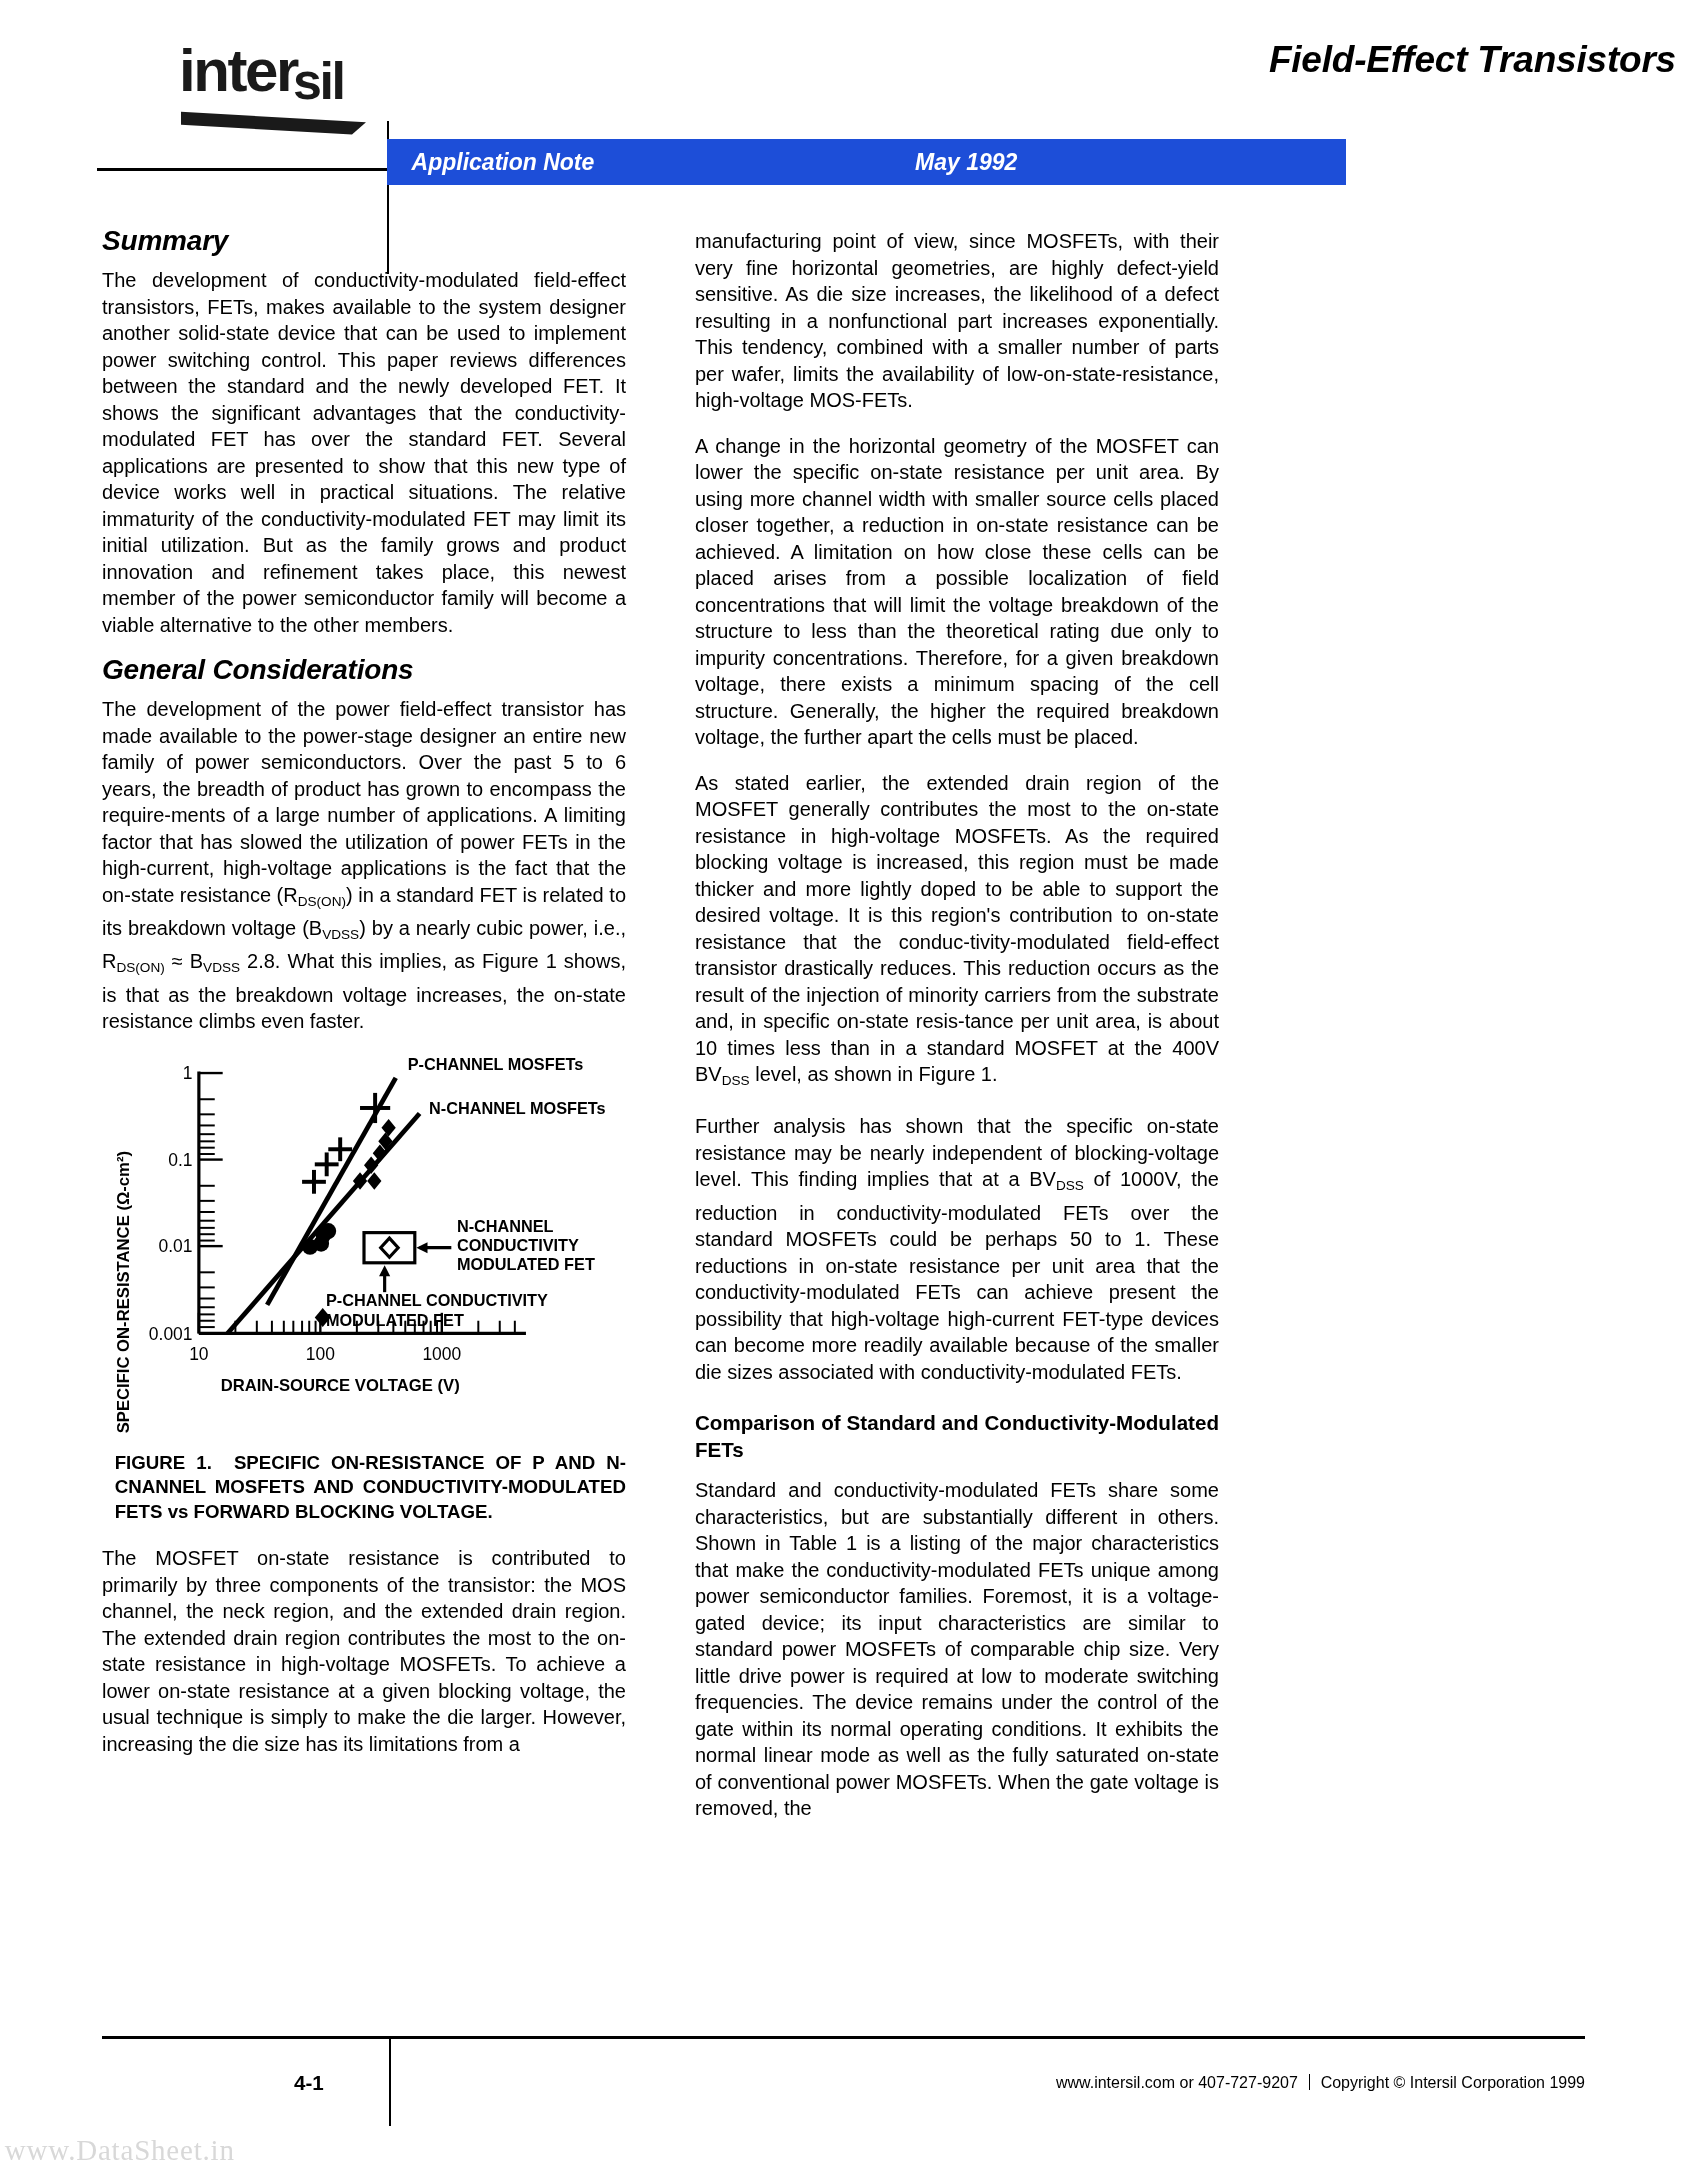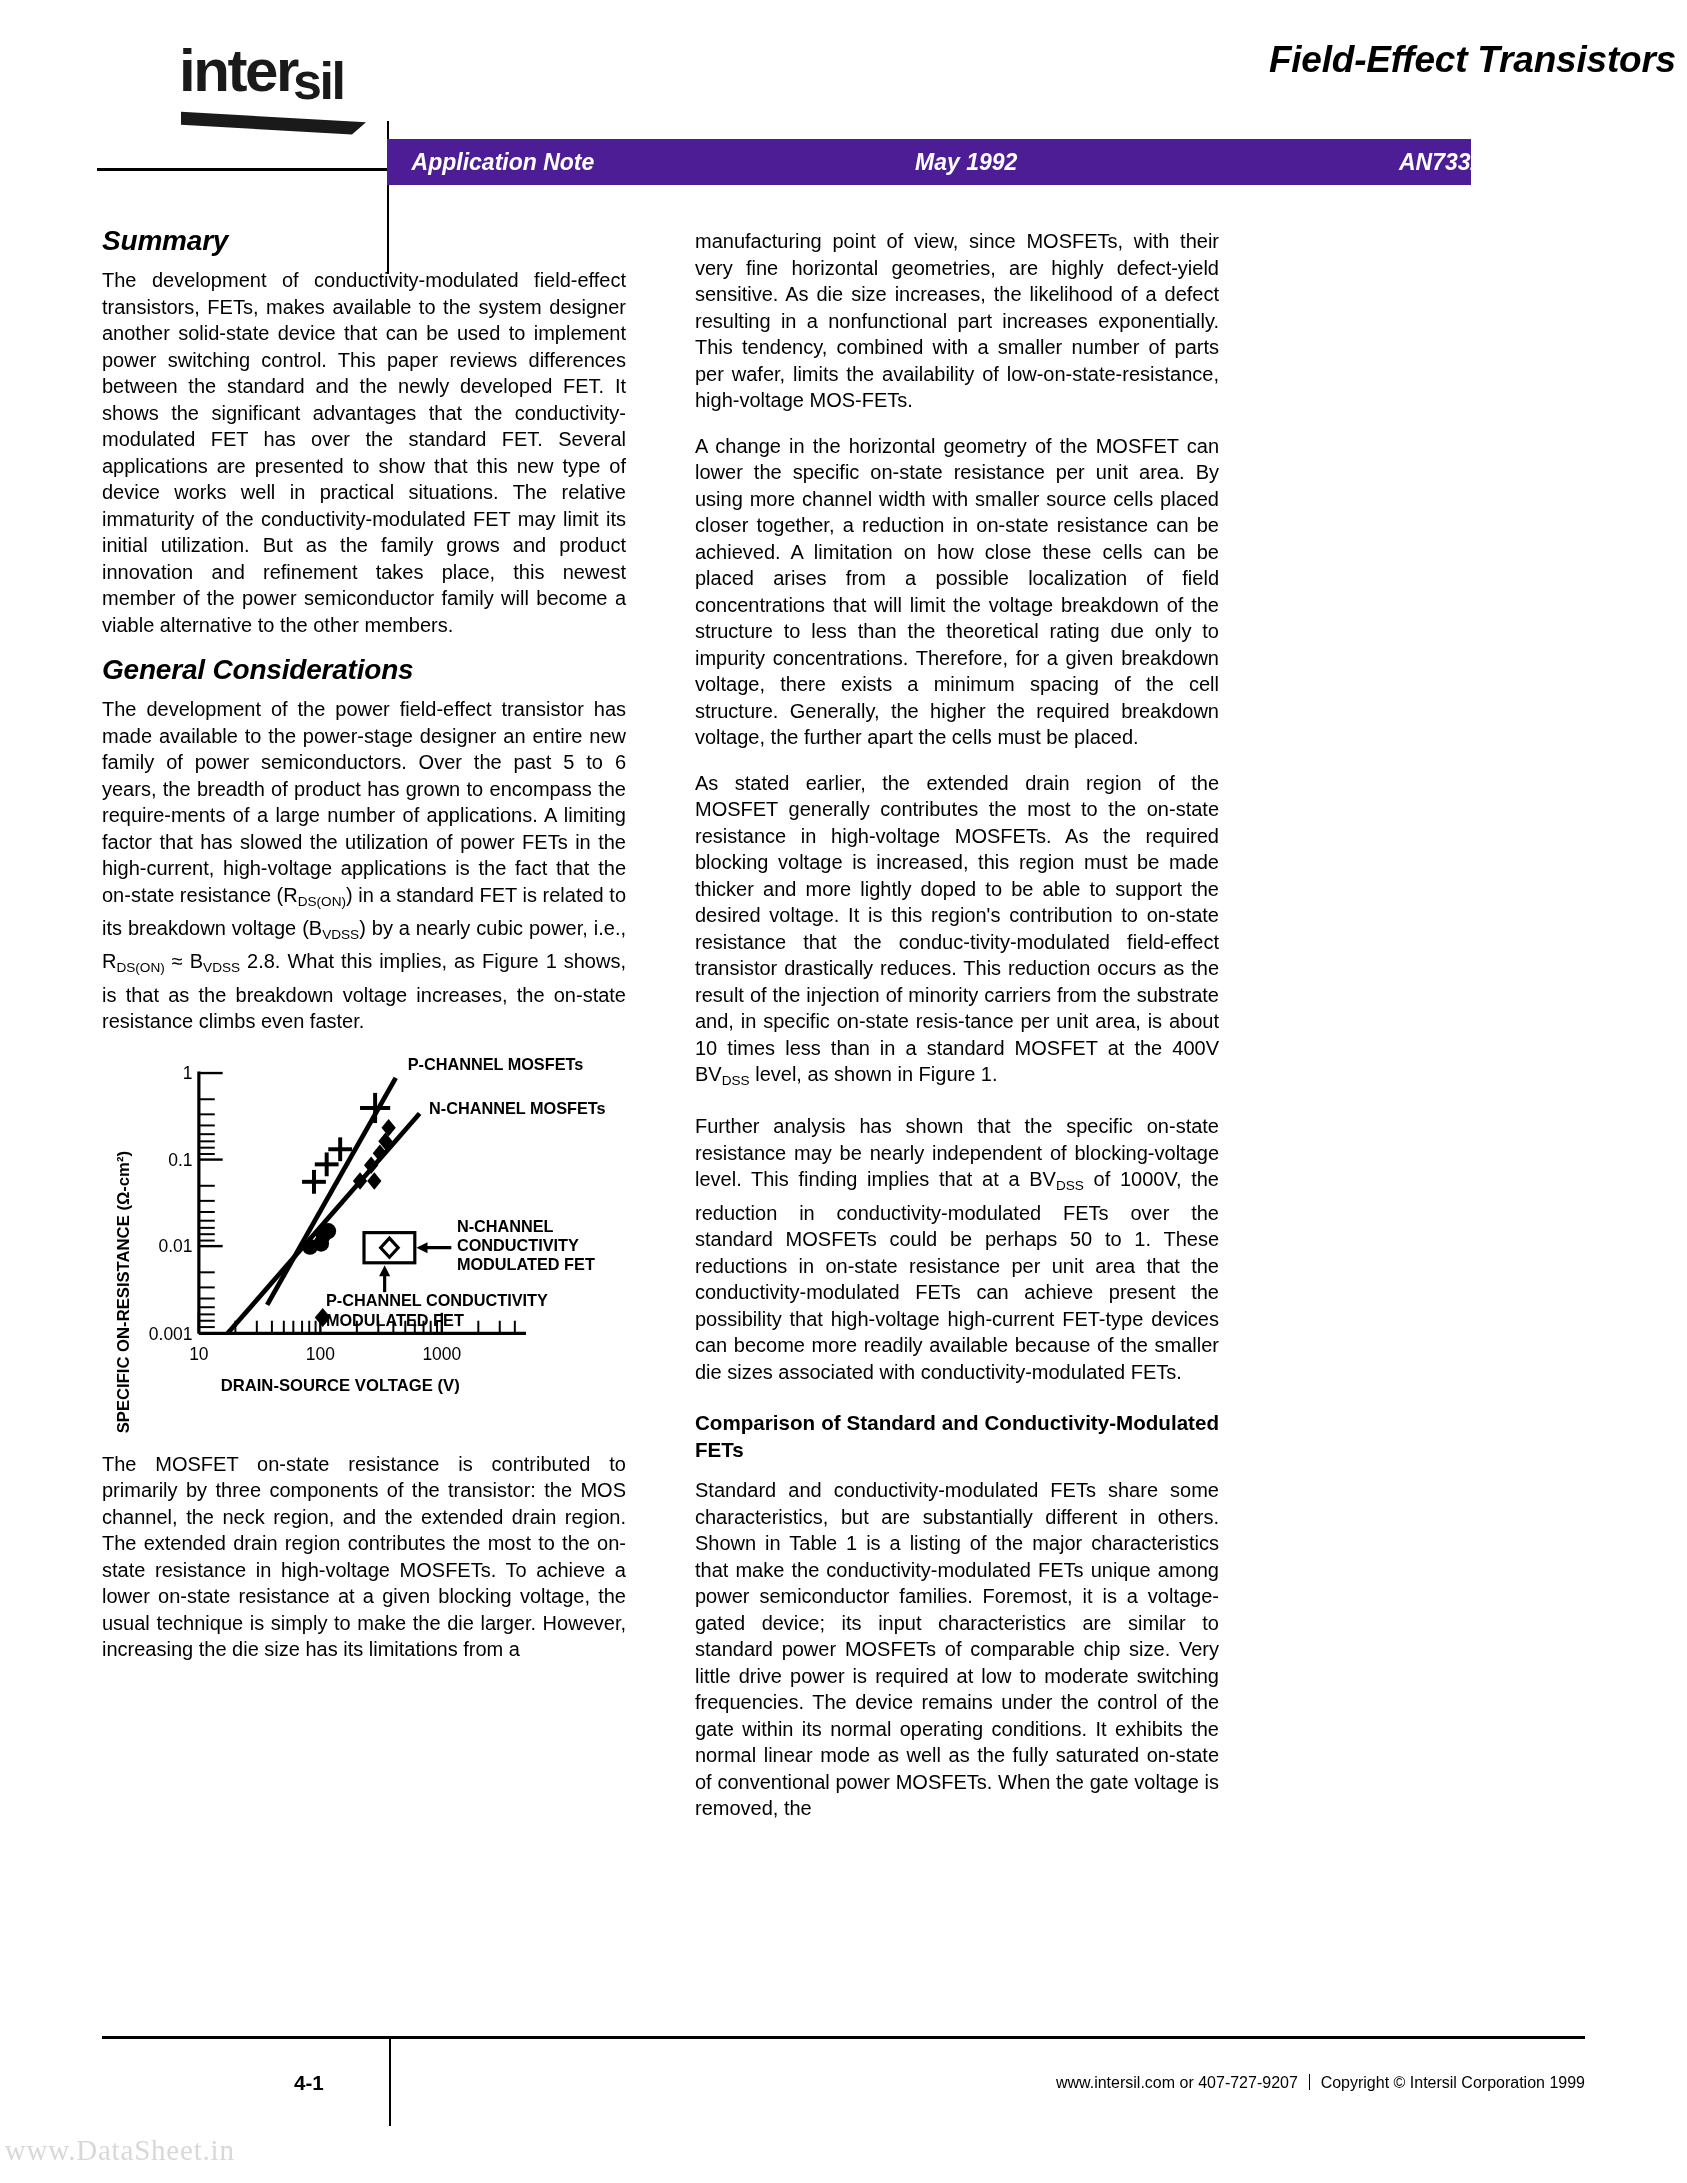--- a/index.html
+++ b/index.html
@@ -97,23 +97,23 @@
     left: 97px;
     top: 168px;
     width: 292px;
     height: 3.2px;
     background: #000;
   }
   .banner {
     position: absolute;
     left: 387px;
     top: 139px;
-    width: 1084px;
+    width: 959px;
     height: 46px;
-    background: #4c1d95;
+    background: #1d4ed8;
   }
   .banner-inner {
     position: relative;
     height: 46px;
   }
   .banner span {
     position: absolute;
     color: #ffffff;
     font-family: "Liberation Sans", sans-serif;
     font-weight: bold;
@@ -397,20 +397,21 @@
 
       <g>
         <line x1="356" y1="300" x2="356" y2="272" stroke="#000" stroke-width="4"></line>
         <polygon points="356,266 349,280 363,280" fill="#000"></polygon>
       </g>
       <text x="282" y="318" font-family="Liberation Sans, sans-serif" font-size="20.5" font-weight="bold">P-CHANNEL CONDUCTIVITY</text>
       <text x="282" y="342" font-family="Liberation Sans, sans-serif" font-size="20.5" font-weight="bold">MODULATED FET</text>
     </svg>
   </div>
 
+  <div class="fig-caption"><span class="lead">FIGURE 1.</span>&nbsp;&nbsp;<span>SPECIFIC ON-RESISTANCE OF P AND N-CNANNEL MOSFETS AND CONDUCTIVITY-MODULATED FETS vs FORWARD BLOCKING VOLTAGE.</span></div>
 
   <p class="body last">The MOSFET on-state resistance is contributed to primarily by three components of the transistor: the MOS channel, the neck region, and the extended drain region. The extended drain region contributes the most to the on-state resistance in high-voltage MOSFETs. To achieve a lower on-state resistance at a given blocking voltage, the usual technique is simply to make the die larger. However, increasing the die size has its limitations from a</p>
 </div>
 
 <div class="col col-right">
 
   <p class="body">manufacturing point of view, since MOSFETs, with their very fine horizontal geometries, are highly defect-yield sensitive. As die size increases, the likelihood of a defect resulting in a nonfunctional part increases exponentially. This tendency, combined with a smaller number of parts per wafer, limits the availability of low-on-state-resistance, high-voltage MOS-FETs.</p>
   <p class="body">A change in the horizontal geometry of the MOSFET can lower the specific on-state resistance per unit area. By using more channel width with smaller source cells placed closer together, a reduction in on-state resistance can be achieved. A limitation on how close these cells can be placed arises from a possible localization of field concentrations that will limit the voltage breakdown of the structure to less than the theoretical rating due only to impurity concentrations. Therefore, for a given breakdown voltage, there exists a minimum spacing of the cell structure. Generally, the higher the required breakdown voltage, the further apart the cells must be placed.</p>
 
   <p class="body"><span>As stated earlier, the extended drain region of the MOSFET generally contributes the most to the on-state resistance in high-voltage MOSFETs. As the required blocking voltage is increased, this region must be made thicker and more lightly doped to be able to support the desired voltage. It is this region's contribution to on-state resistance that the conduc-tivity-modulated field-effect transistor drastically reduces. This reduction occurs as the result of the injection of minority carriers from the substrate and, in specific on-state resis-tance per unit area, is about 10 times less than in a standard MOSFET at the 400V BV</span><sub>DSS</sub><span> level, as shown in Figure 1.</span></p>

